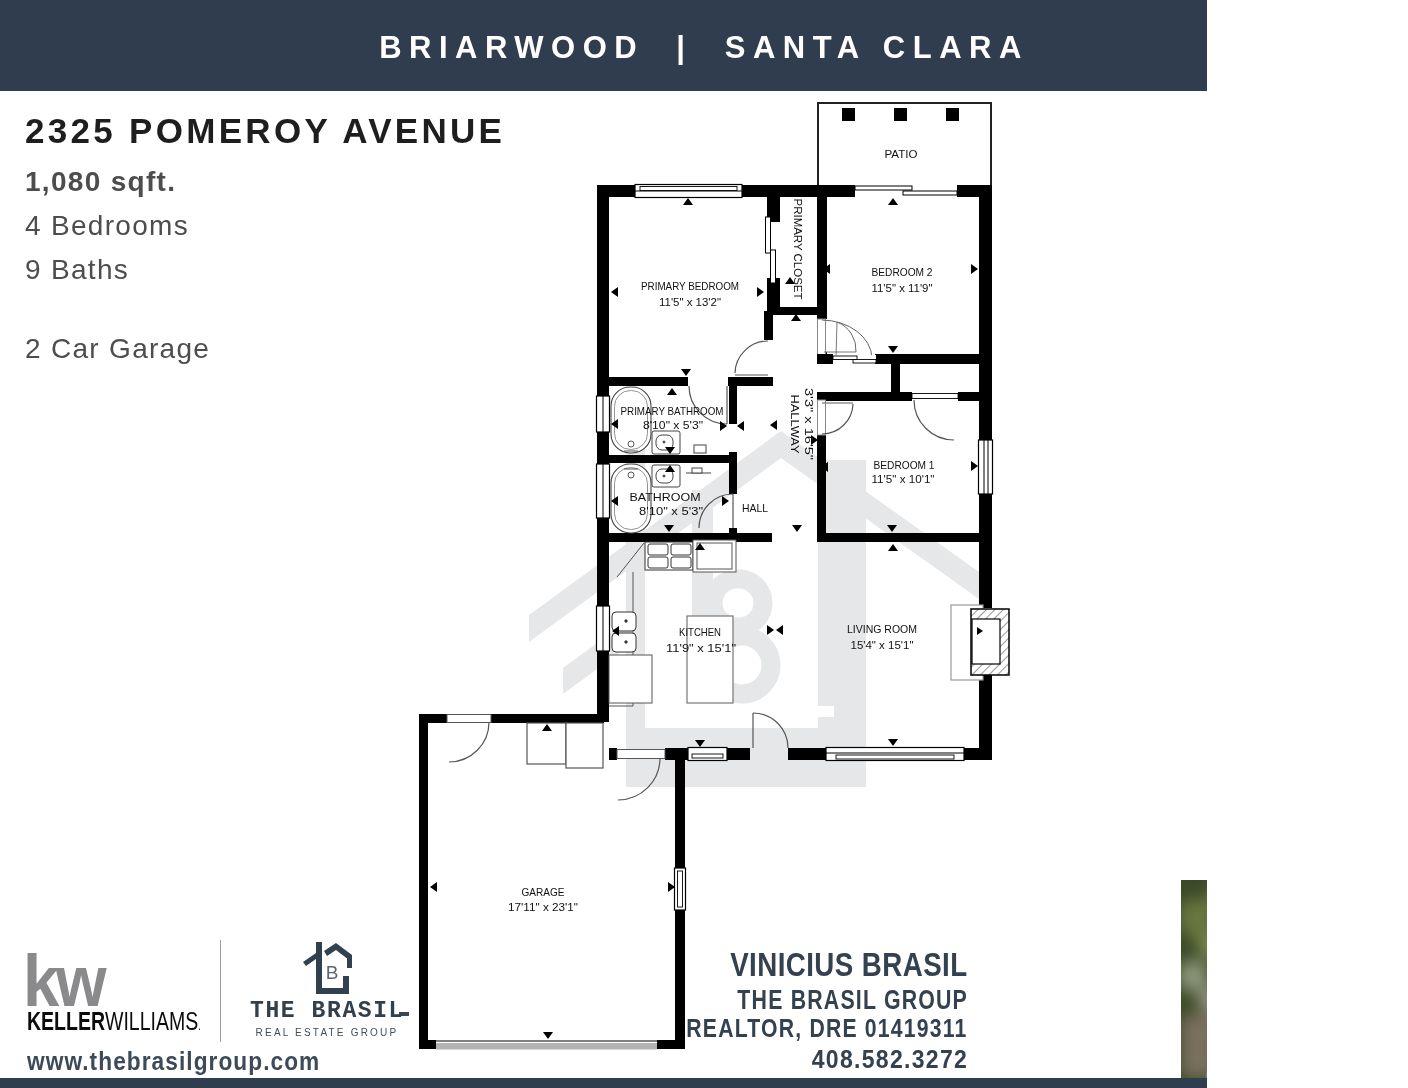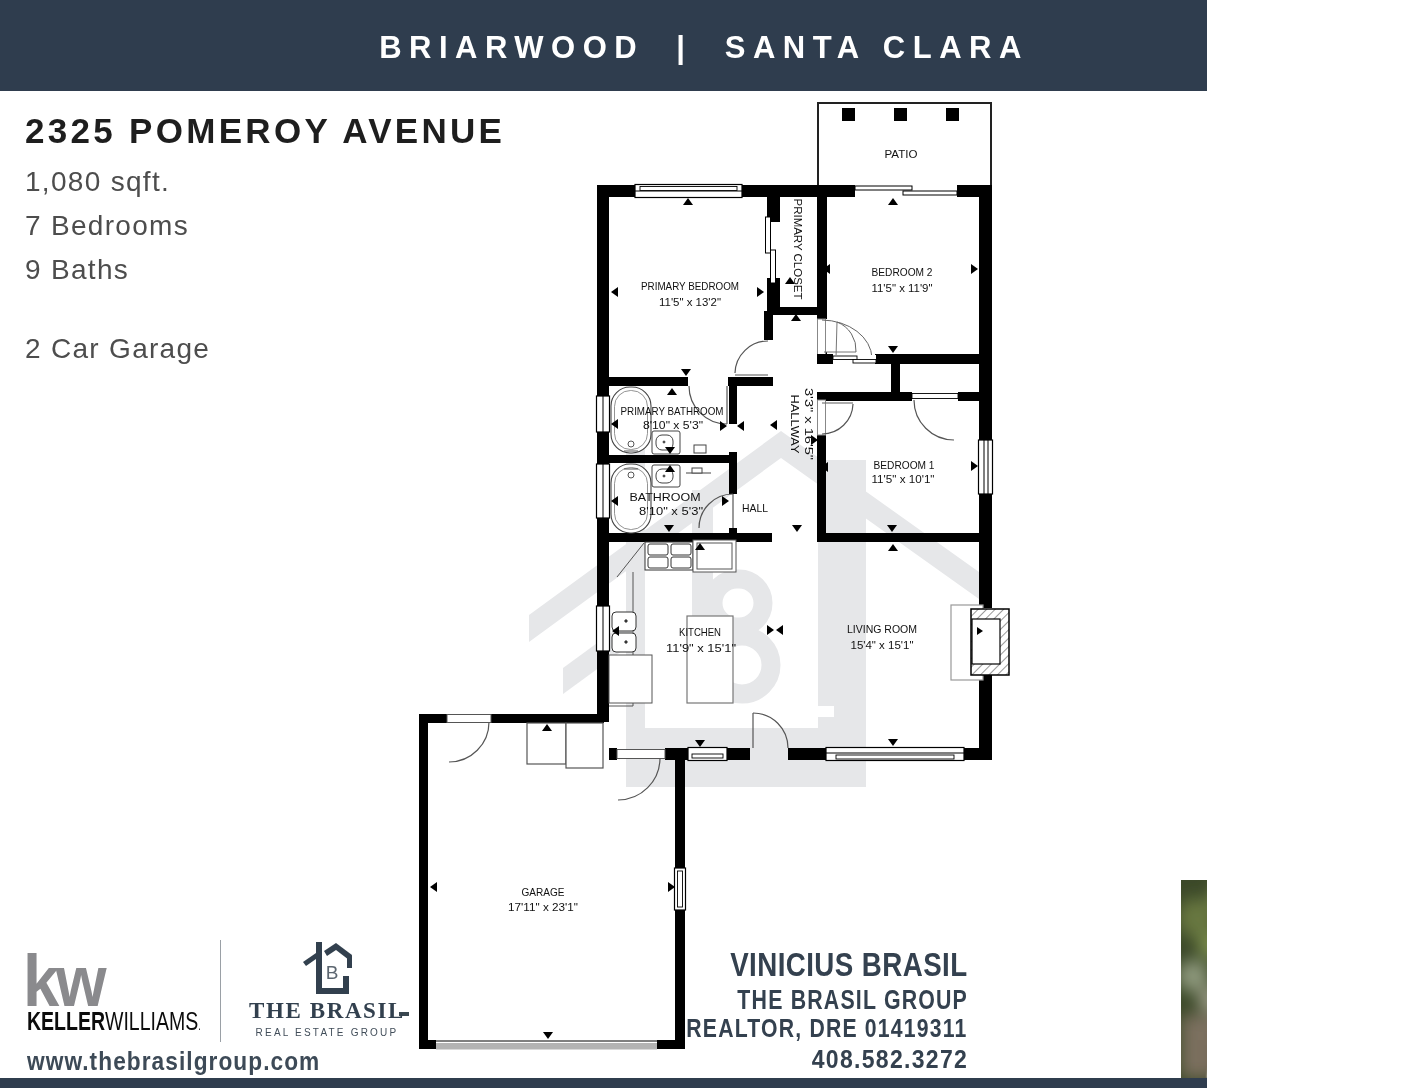--- a/index.html
+++ b/index.html
@@ -18,23 +18,23 @@
 </head>
 <body>
 <div class="page">
 
   <div class="hdr"></div>
 
   <div class="hdrtxt">BRIARWOOD&nbsp; | &nbsp;SANTA&nbsp;CLARA</div>
 
   <div class="addr">2325 POMEROY AVENUE</div>
 
-  <div class="spec" style="top:166px;">1,080 sqft.</div>
-
-  <div class="spec" style="top:210px;">7 Bedrooms</div>
+  <div class="spec" style="top:166px;font-weight:bold;">1,080 sqft.</div>
+
+  <div class="spec" style="top:210px;">4 Bedrooms</div>
 
   <div class="spec" style="top:254px;">9 Baths</div>
 
   <div class="spec" style="top:297px;margin-top:36px;">2 Car Garage</div>
 
   <svg style="position:absolute;left:0;top:0;" width="1408" height="1088" viewBox="0 0 1408 1088">
  <defs>
    <pattern id="hatch" width="6" height="6" patternUnits="userSpaceOnUse" patternTransform="rotate(45)">
      <rect width="6" height="6" fill="#fff"></rect>
      <line x1="0" y1="0" x2="0" y2="6" stroke="#444" stroke-width="1.1"></line>
@@ -453,21 +453,21 @@
       <rect x="15" y="50" width="33" height="6"></rect>
       <polygon points="2,24 15,15 15,21 5,28"></polygon>
       <polygon points="23,13 35,5 35,12 26,18"></polygon>
       <polygon points="35,5 51,17 48,22 35,12"></polygon>
       <polygon points="46,19 51,17 51,30 46,30"></polygon>
       <rect x="42" y="38" width="6" height="14"></rect>
     </g>
     <text x="31" y="41" font-size="19" fill="#5c6670" text-anchor="middle" font-family="Liberation Sans,sans-serif">B</text>
   </svg>
 
-  <div style="position:absolute;left:247px;top:998px;width:160px;text-align:center;color:#32404e;font-size:23px;font-weight:bold;letter-spacing:1.6px;white-space:nowrap;font-family:Liberation Serif, serif;">THE BRASIL</div>
+  <div style="position:absolute;left:247px;top:998px;width:160px;text-align:center;color:#32404e;font-size:23px;font-weight:bold;letter-spacing:1.6px;white-space:nowrap;font-family:Liberation Mono, monospace;">THE BRASIL</div>
 
   <div style="position:absolute;left:247px;top:1027px;width:160px;text-align:center;color:#414d59;font-size:10px;letter-spacing:2.2px;white-space:nowrap;font-family:'Liberation Sans',sans-serif;">REAL ESTATE GROUP</div>
 
   <div class="agent" style="top:946px;font-size:33px;font-weight:bold;letter-spacing:0.5px;transform:scaleX(0.84);transform-origin:100% 0;">VINICIUS BRASIL</div>
 
   <div class="agent" style="top:985px;font-size:27px;font-weight:bold;letter-spacing:1.5px;transform:scaleX(0.79);transform-origin:100% 0;">THE BRASIL GROUP</div>
 
   <div class="agent" style="top:1013px;font-size:26.5px;font-weight:bold;letter-spacing:1.5px;transform:scaleX(0.80);transform-origin:100% 0;">REALTOR, DRE 01419311</div>
 
   <div class="agent" style="top:1044px;font-size:26.5px;font-weight:bold;letter-spacing:1.5px;transform:scaleX(0.868);transform-origin:100% 0;">408.582.3272</div>

